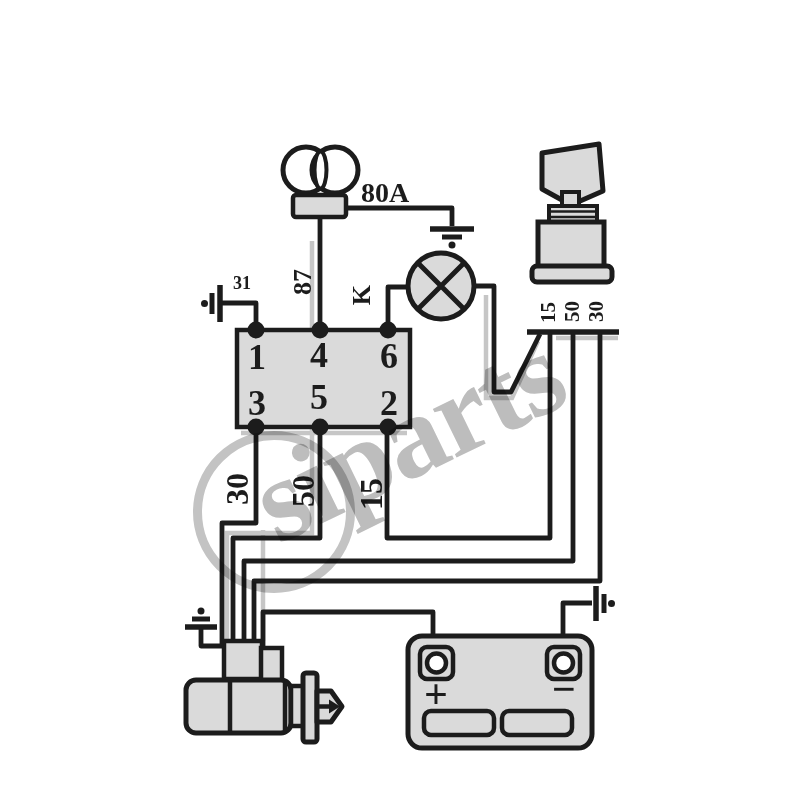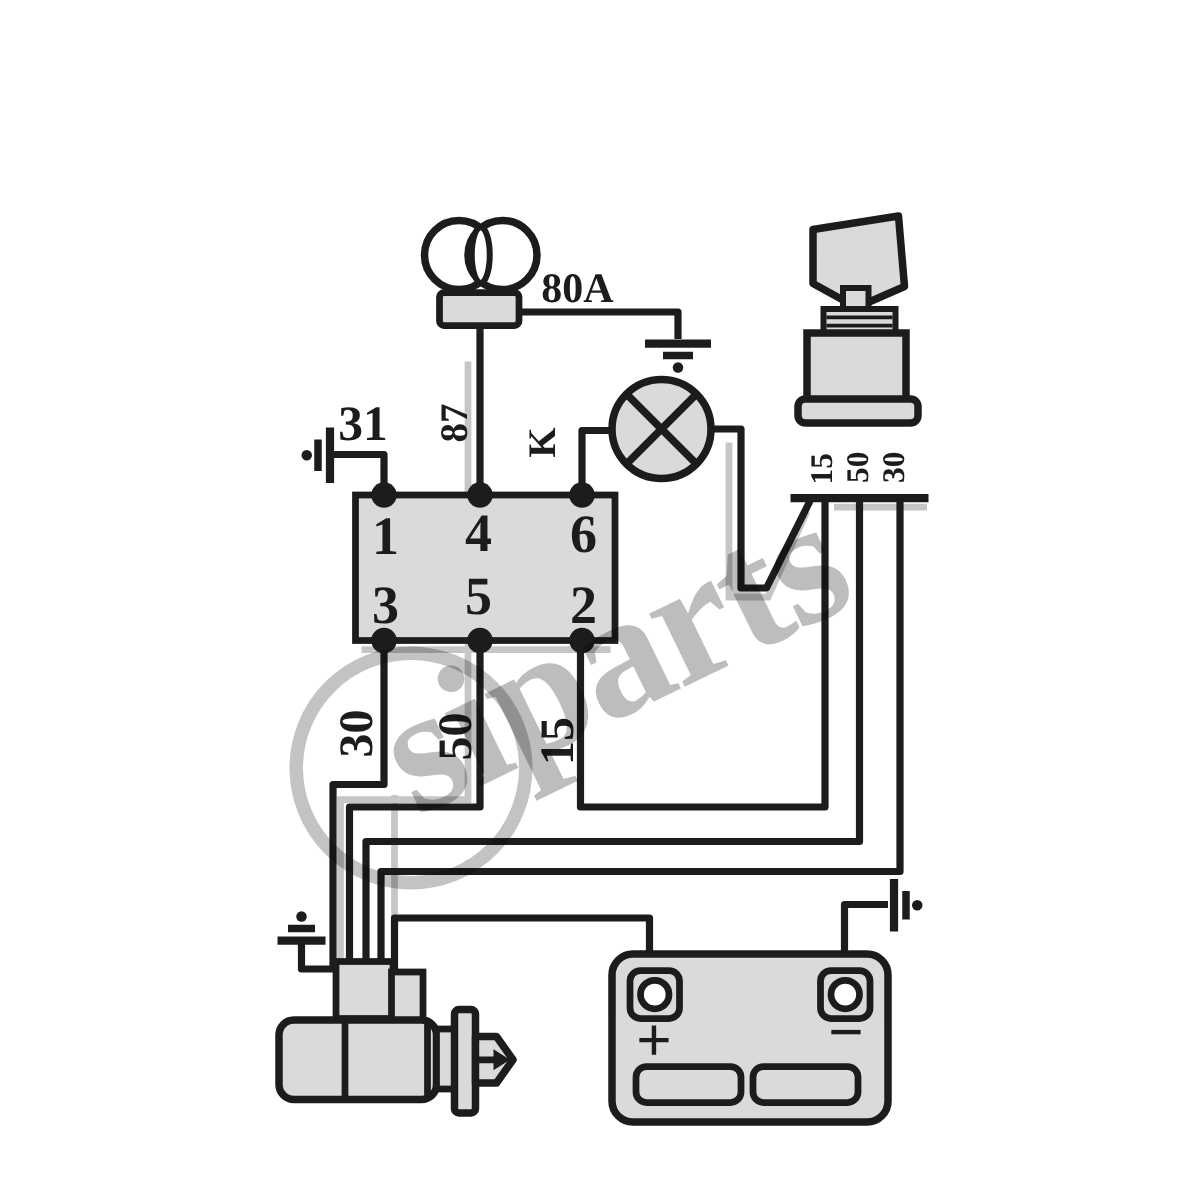--- a/index.html
+++ b/index.html
@@ -132,21 +132,21 @@
       <rect x="291" y="641" width="13" height="40" fill="#dadada" stroke="#1c1c1c" stroke-width="4.5"></rect>
       <rect x="303" y="628" width="14" height="69" rx="3" fill="#dadada" stroke="#1c1c1c" stroke-width="5"></rect>
       <polygon points="317,646 331,646 342,661.5 331,677 317,677" fill="#dadada" stroke="#1c1c1c" stroke-width="5" stroke-linejoin="round"></polygon>
       <path d="M319,661.5 L331,661.5" stroke="#1c1c1c" stroke-width="4.5"></path>
       <polygon points="329,654.5 340,661.5 329,668.5" fill="#1c1c1c"></polygon>
     </g>
   </svg>
 
   <div class="lbl" style="left:345px;top:133px;width:80px;height:30px;line-height:30px;font-size:28px;">80A</div>
   <div class="lbl rot" style="left:263px;top:223px;width:80px;height:28px;line-height:28px;font-size:26px;">87</div>
-  <div class="lbl" style="left:202px;top:224px;width:80px;height:28px;line-height:28px;font-size:33px;">31</div>
+  <div class="lbl" style="left:202px;top:224px;width:80px;height:28px;line-height:28px;font-size:18px;">31</div>
   <div class="lbl rot" style="left:322px;top:236px;width:80px;height:28px;line-height:28px;font-size:26px;">K</div>
 
   <div class="lbl" style="left:217px;top:293px;width:80px;height:38px;line-height:38px;font-size:36px;">1</div>
   <div class="lbl" style="left:279px;top:291px;width:80px;height:38px;line-height:38px;font-size:36px;">4</div>
   <div class="lbl" style="left:349px;top:292px;width:80px;height:38px;line-height:38px;font-size:36px;">6</div>
   <div class="lbl" style="left:217px;top:339px;width:80px;height:38px;line-height:38px;font-size:36px;">3</div>
   <div class="lbl" style="left:279px;top:333px;width:80px;height:38px;line-height:38px;font-size:36px;">5</div>
   <div class="lbl" style="left:349px;top:339px;width:80px;height:38px;line-height:38px;font-size:36px;">2</div>
 
   <div class="lbl rot" style="left:197px;top:427px;width:80px;height:34px;line-height:34px;font-size:32px;">30</div>

